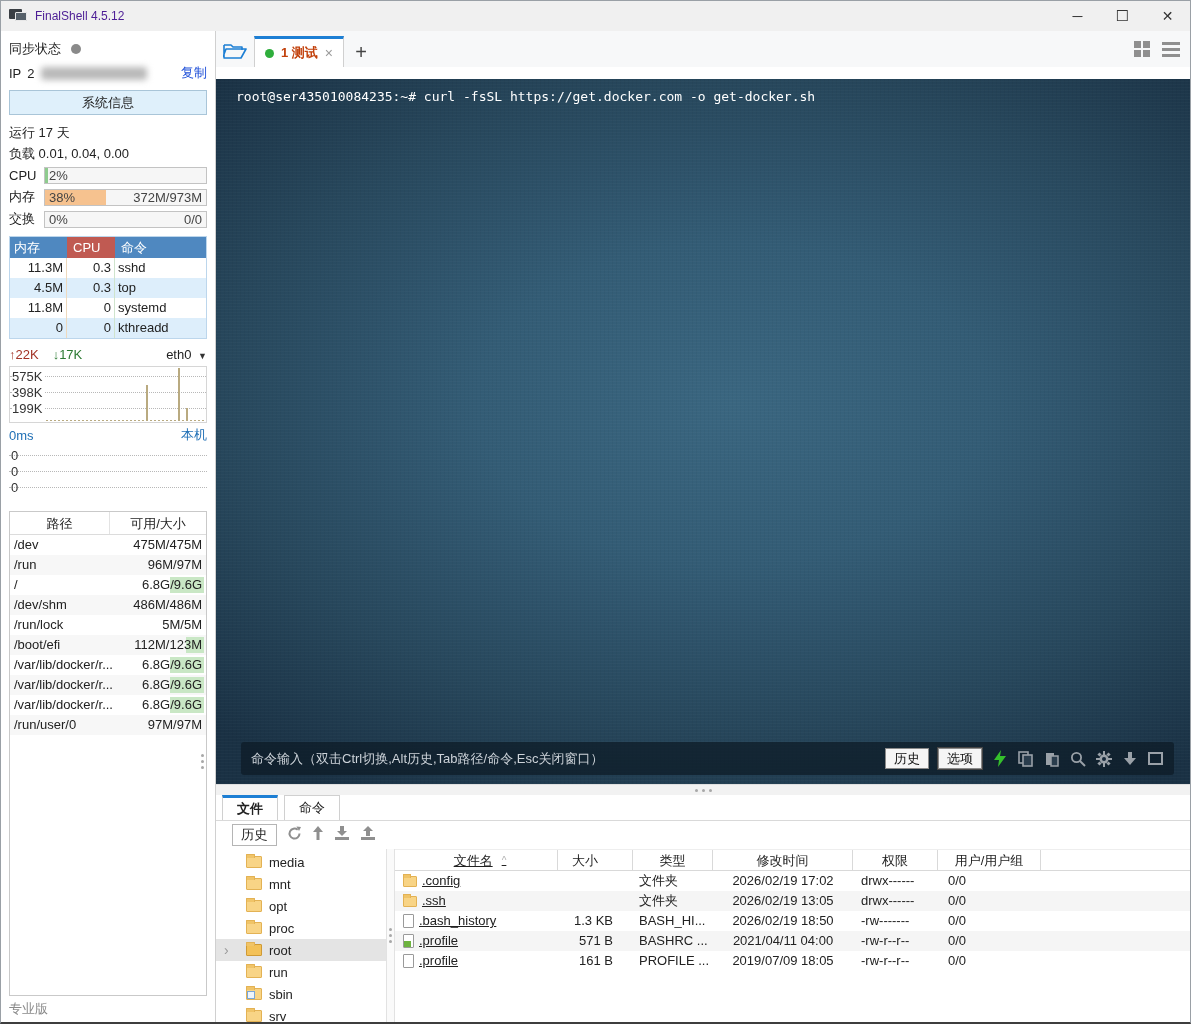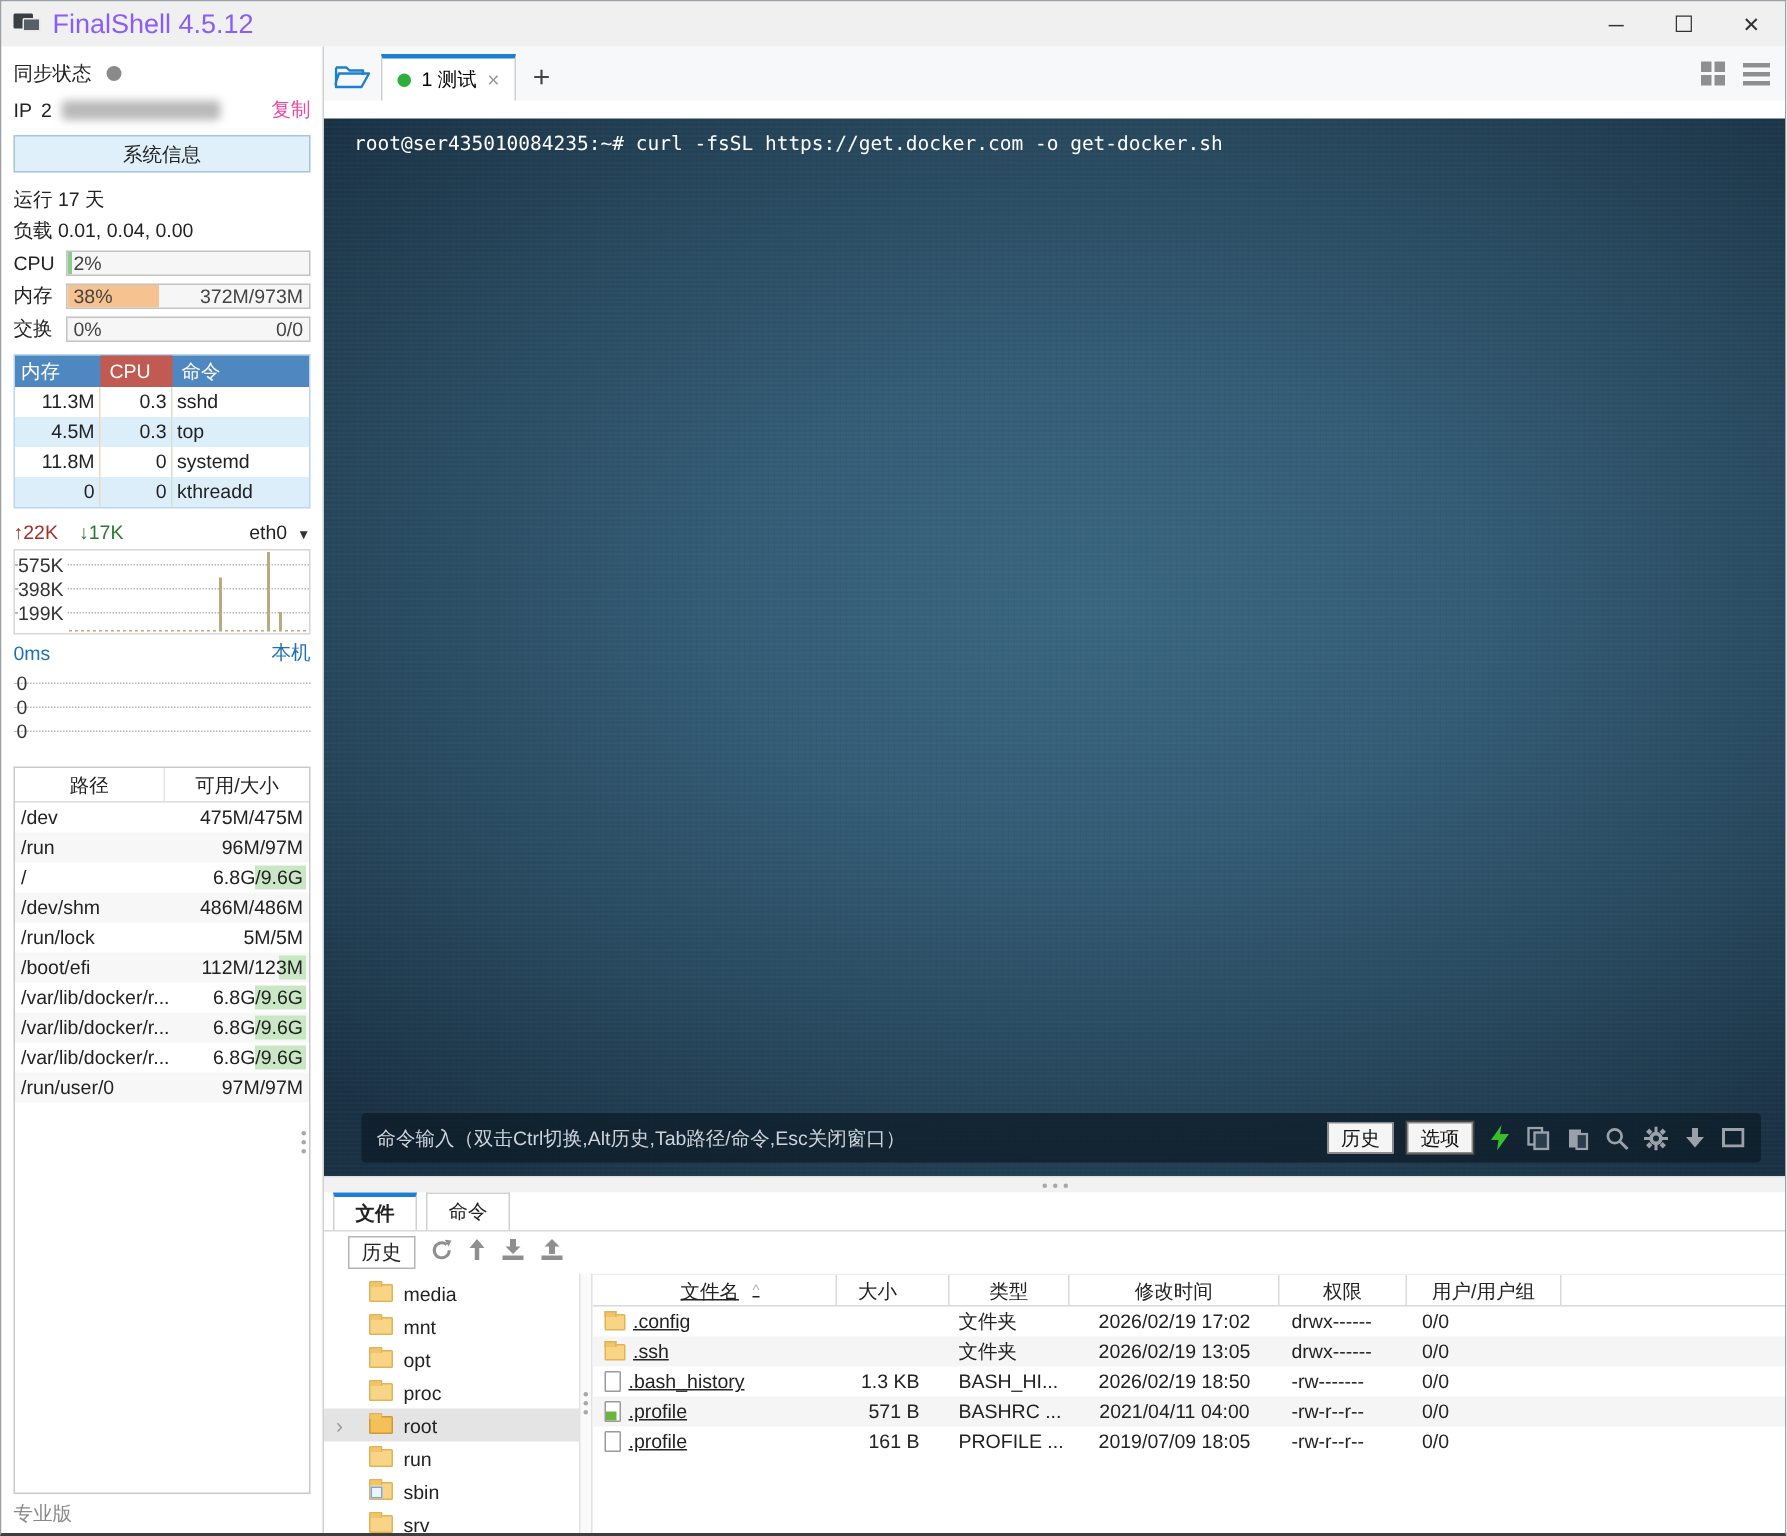--- a/index.html
+++ b/index.html
@@ -5,33 +5,33 @@
   * { margin:0; padding:0; box-sizing:border-box; }
   html,body { width:1191px; height:1024px; overflow:hidden; }
   body { font-family:"Liberation Sans","DejaVu Sans",sans-serif; font-size:13px; color:#222; background:#fff; }
   .window { width:1191px; height:1024px; border:1px solid #9aa0a6; border-bottom:2px solid #3e3e3e; display:flex; flex-direction:column; }
 
   
   .titlebar { height:30px; background:#f0f0f0; display:flex; align-items:center; padding-left:8px; flex:0 0 auto; }
   .appicon { width:18px; height:14px; position:relative; margin-right:8px; }
   .appicon .scr1 { position:absolute; left:0; top:0; width:13px; height:10px; background:#3a3f44; border-radius:1px; }
   .appicon .scr2 { position:absolute; left:6px; top:3px; width:12px; height:9px; background:#566069; border:1px solid #e8e8e8; border-radius:1px; }
-  .title-text { font-size:18px; color:#8b5cf6; }
+  .title-text { font-size:12px; color:#4c1d95; }
   .winbtns { margin-left:auto; display:flex; height:100%; }
   .winbtn { width:45px; height:100%; display:flex; align-items:center; justify-content:center; font-size:14px; color:#333; cursor:default; }
 
   
   .main { flex:1; display:flex; min-height:0; }
 
   
   .sidebar { width:215px; flex:0 0 215px; background:#fff; border-right:1px solid #d0d0d0; display:flex; flex-direction:column; padding:6px 8px 0 8px; overflow:hidden; }
   .side-row { display:flex; align-items:center; height:24px; flex:0 0 auto; }
   .dot { width:10px; height:10px; border-radius:50%; background:#8a8a8a; margin-left:10px; }
   .ip-blur { width:106px; height:13px; margin-left:6px; background:#b9b9b9; border-radius:3px; filter:blur(3px); }
-  .copy-link { margin-left:auto; color:#ec4899;text-align:right; }
+  .copy-link { margin-left:auto; color:#1d4ed8;text-align:right; }
   .sysinfo-btn { height:25px; margin:5px 0 7px 0; background:#dff0fb; border:1px solid #a9c5d8; color:#222; font-size:13px; width:100%; text-align:center; line-height:23px; cursor:default; }
   .stat-line { height:21px; line-height:21px; flex:0 0 auto; }
 
   .meter-row { display:flex; align-items:center; height:22px; flex:0 0 auto; }
   .meter-label { width:35px; flex:0 0 35px; }
   .meter-track { flex:1; height:17px; border:1px solid #c3c3c3; background:#f6f6f6; position:relative; overflow:hidden; }
   .meter-fill { position:absolute; left:0; top:0; bottom:0; }
   .meter-pct { position:absolute; left:4px; top:0; line-height:15px; font-size:13px; color:#444; }
   .meter-val { position:absolute; right:4px; top:0; line-height:15px; font-size:13px; color:#444; }
 
@@ -77,21 +77,21 @@
   .disk-size { flex:1; text-align:right; padding-right:4px; position:relative; z-index:1; }
   .disk-usage { position:absolute; right:2px; top:2px; bottom:2px; background:#c9e7c5; z-index:0; }
   .edition { height:26px; line-height:26px; color:#8a8a8a; flex:0 0 auto; }
 
   
   .right { flex:1; display:flex; flex-direction:column; min-width:0; }
   .tabbar { height:36px; background:#f7f8f9; display:flex; align-items:flex-end; flex:0 0 auto; position:relative; }
   .openfolder-btn { width:38px; height:30px; display:flex; align-items:center; justify-content:center; margin-bottom:1px; }
   .term-tab { height:31px; background:#fff; border:1px solid #d0d0d0; border-top:3px solid #1d7fd4; border-bottom:none; display:flex; align-items:center; padding:0 10px; gap:7px; }
   .tab-dot { width:9px; height:9px; border-radius:50%; background:#2fae3c; }
-  .tab-label { font-weight:normal; color:#000000; }
+  .tab-label { font-weight:bold; color:#c2410c; }
   .tab-close { color:#9a9a9a; font-size:14px; }
   .newtab-btn { width:34px; height:30px; display:flex; align-items:center; justify-content:center; font-size:20px; color:#444; }
   .tab-right { position:absolute; right:10px; top:0; height:36px; display:flex; align-items:center; gap:12px; }
   .grid-ico { display:grid; grid-template-columns:7px 7px; grid-template-rows:7px 7px; gap:2px; }
   .grid-ico i { background:#8f8f8f; }
   .burger-ico { display:flex; flex-direction:column; gap:3px; }
   .burger-ico i { width:18px; height:3px; background:#8f8f8f; }
 
   .terminal { flex:1; position:relative; min-height:0;
     background: radial-gradient(ellipse 75% 65% at 53% 46%, #3a6680 0%, #335c75 35%, #27475c 70%, #1a3144 100%);

